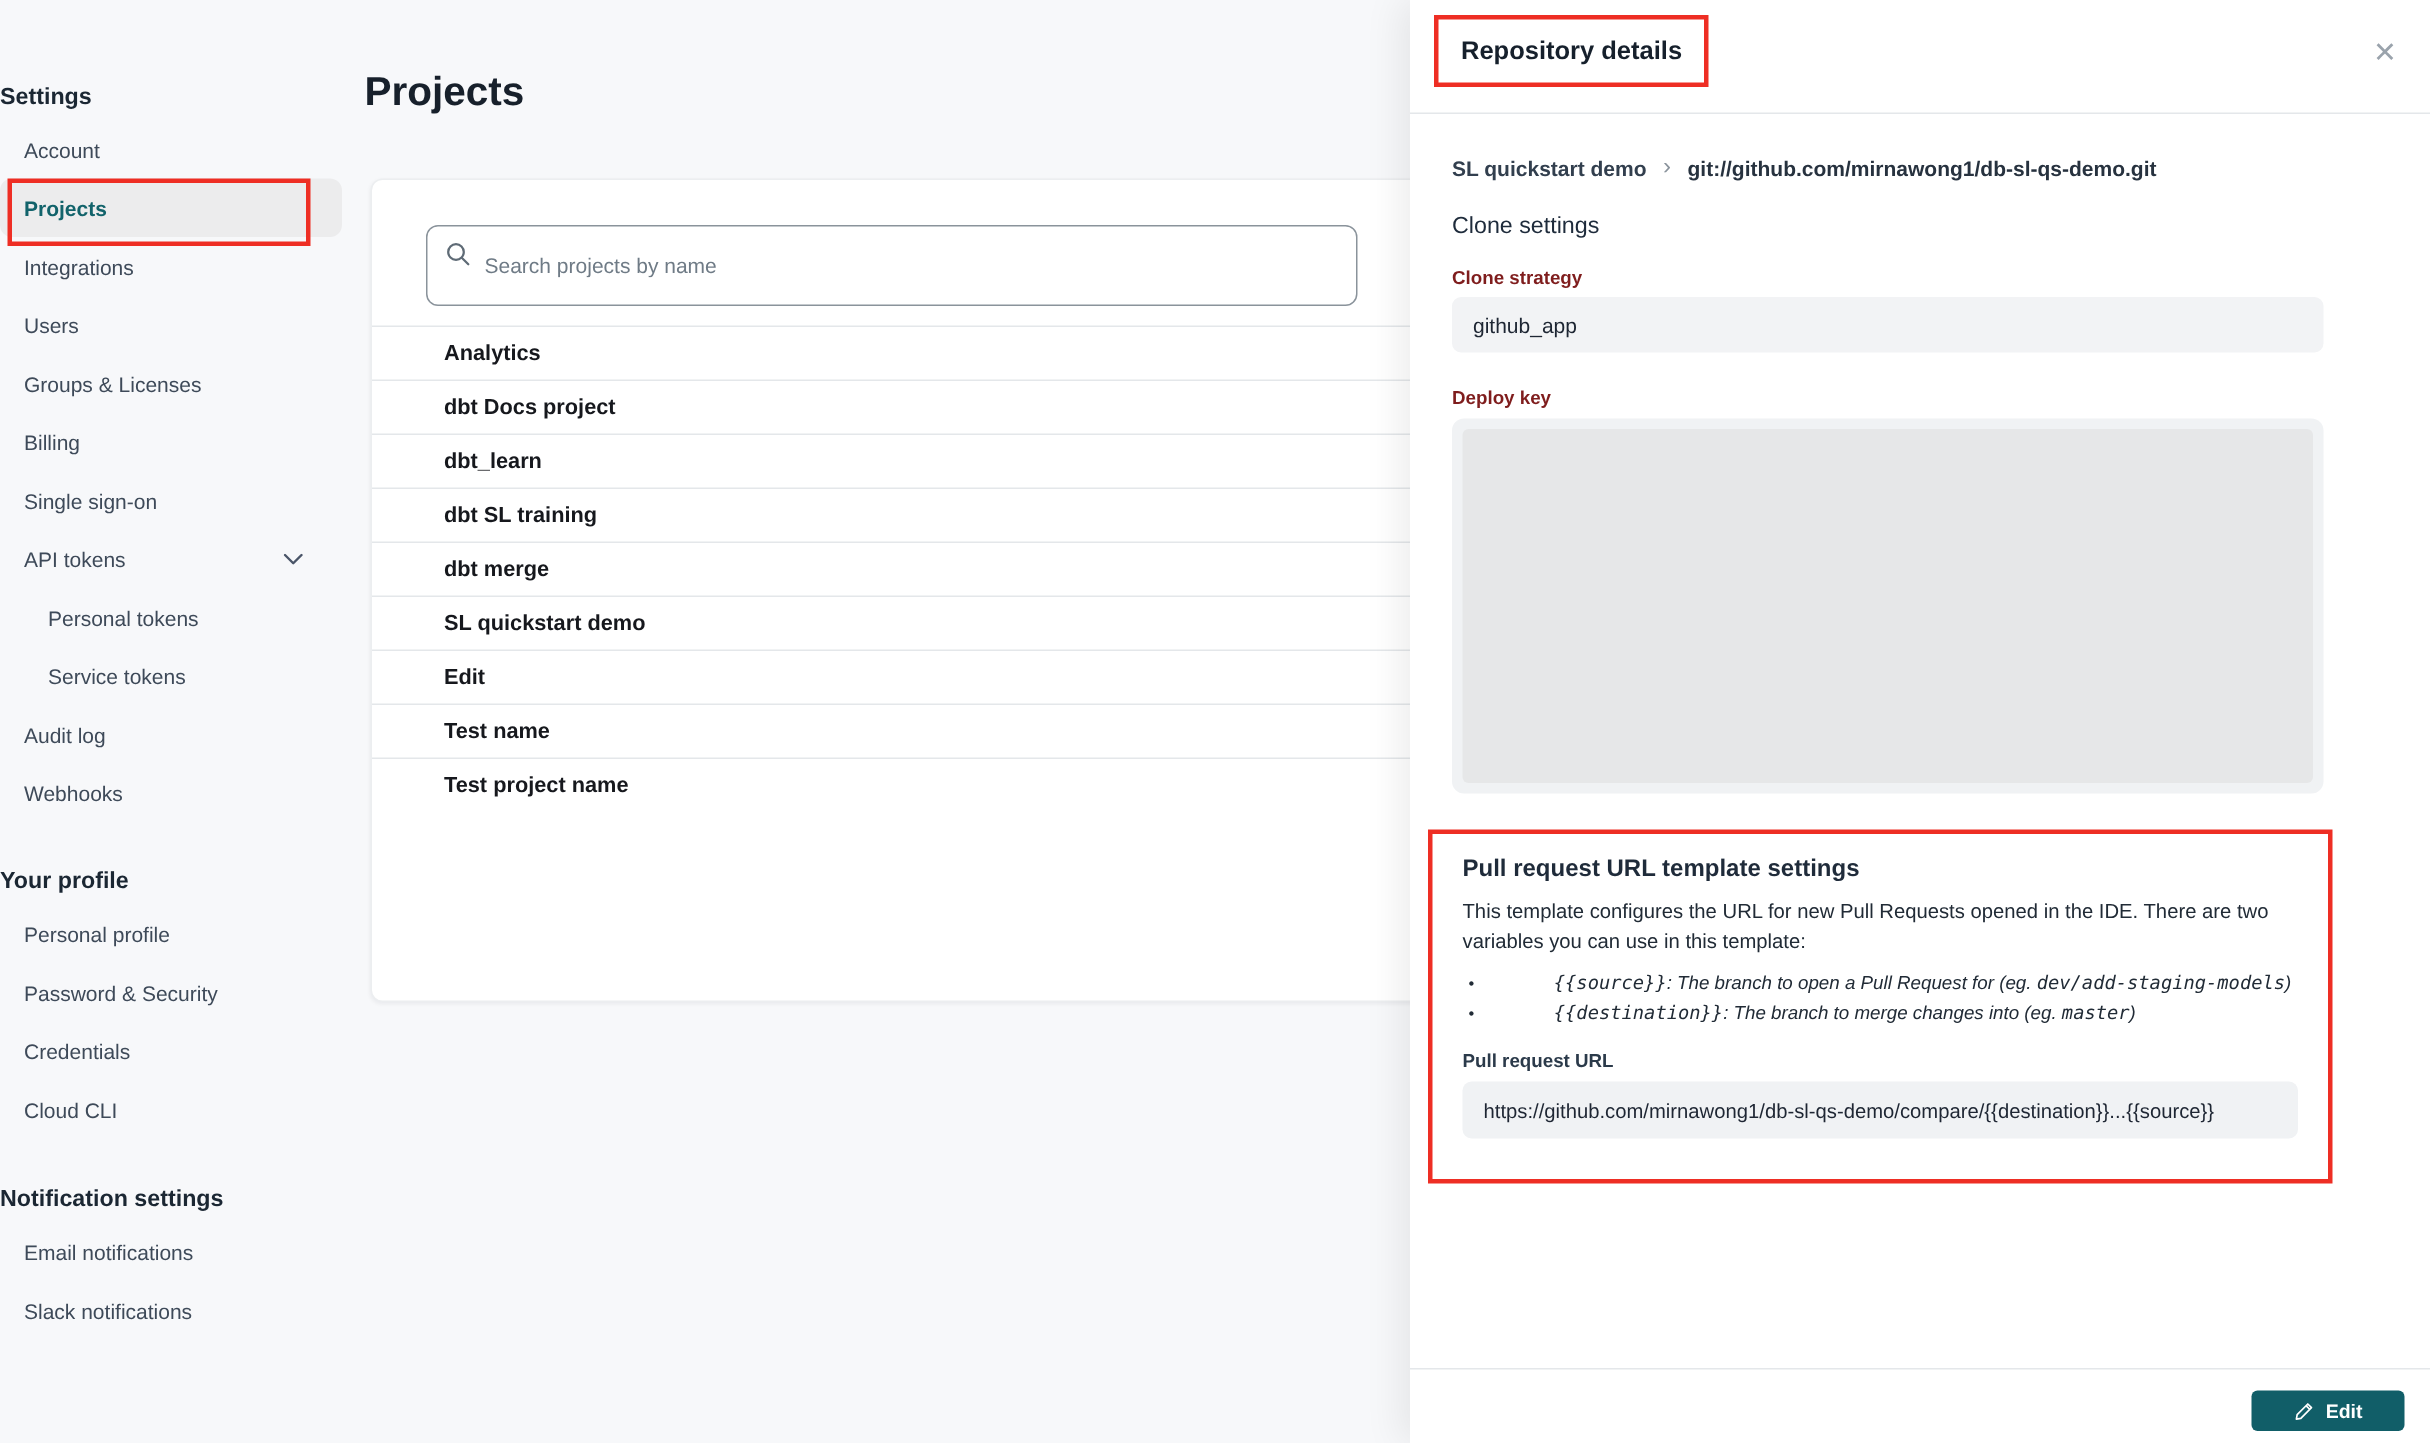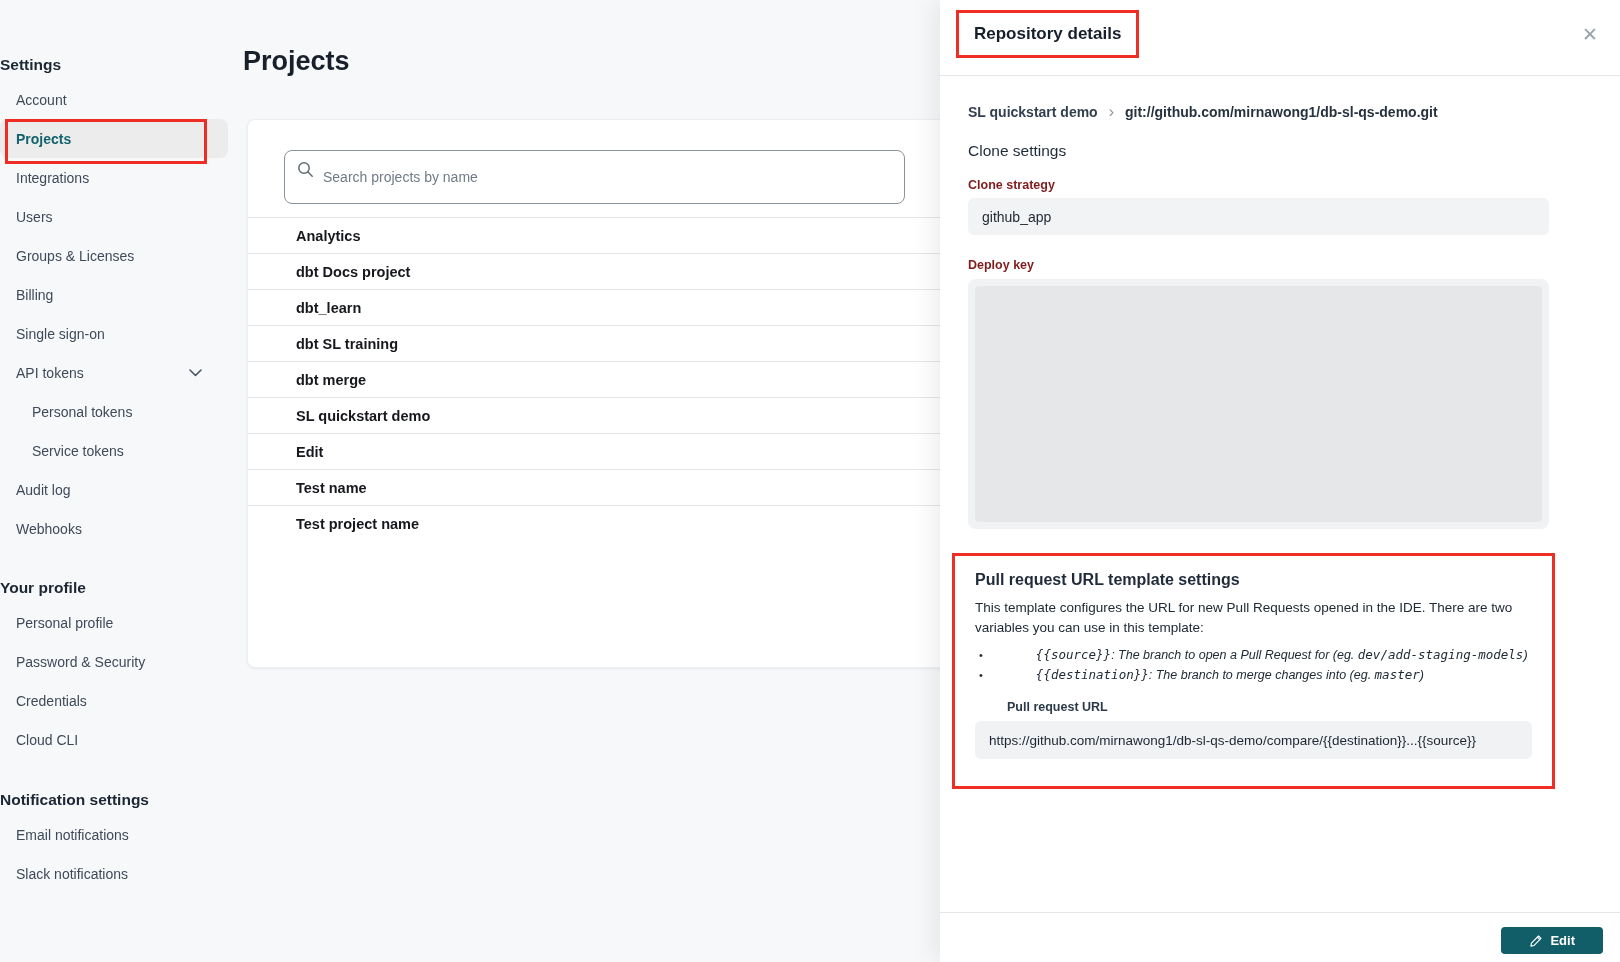--- a/index.html
+++ b/index.html
@@ -61,21 +61,21 @@
   .deploy-inner { width:100%; height:100%; background:#e6e7e8; border-radius:4px; }
 
   .pr-section { margin:24px -6px 0 -16px; border:3px solid #ee2e24; padding:15px 20px 27px 20px; }
   .pr-heading { font-size:16px; font-weight:700; color:#1f2b3a; }
   .pr-desc { margin-top:9px; font-size:13.5px; line-height:1.5; color:#212b36; max-width:598px; }
   .pr-bullets { margin-top:6px; }
   .pr-bullet { display:flex; align-items:baseline; font-size:12.5px; color:#212b36; line-height:1.55; padding-left:4px;gap:43px; }
   .pr-bullet .dot::before { content:"•"; margin-right:10px; font-size:11px; }
   .code { font-family:"DejaVu Sans Mono", monospace; font-style:italic; font-size:12.5px; }
   .bullet-text { font-style:italic; font-size:12.5px; }
-  .pr-url-label { margin-top:15px; font-size:12.5px; font-weight:700; color:#2b3a4a;margin-left:32px; }
+  .pr-url-label { margin-top:15px; font-size:12.5px; font-weight:700; color:#2b3a4a; }
   .pr-url-field { margin-top:7px; height:38px; background:#f0f2f4; border-radius:6px;
     display:flex; align-items:center; padding-left:14px; font-size:13.5px; color:#1e2633; }
 
   .panel-footer { position:absolute; left:0; right:0; bottom:0; height:50px; background:#fff;
     border-top:1px solid #e4e7ea; }
   .edit-btn { position:absolute; right:17px; top:14px; height:27px; min-width:64px;
     background:#115e68; color:#fff; border:none; border-radius:4px; display:flex;
     align-items:center; justify-content:center; gap:7px; font-size:13px; font-weight:700;
     font-family:"Liberation Sans", sans-serif; cursor:pointer; padding:0 28px; }
 </style>

